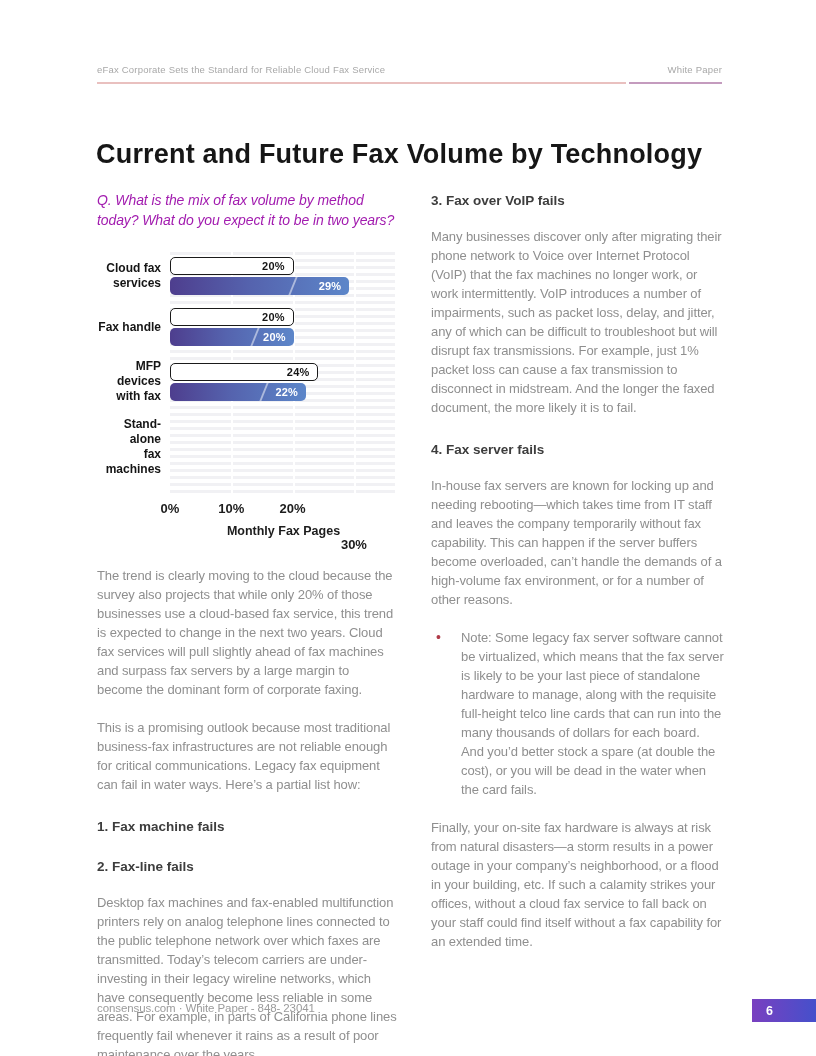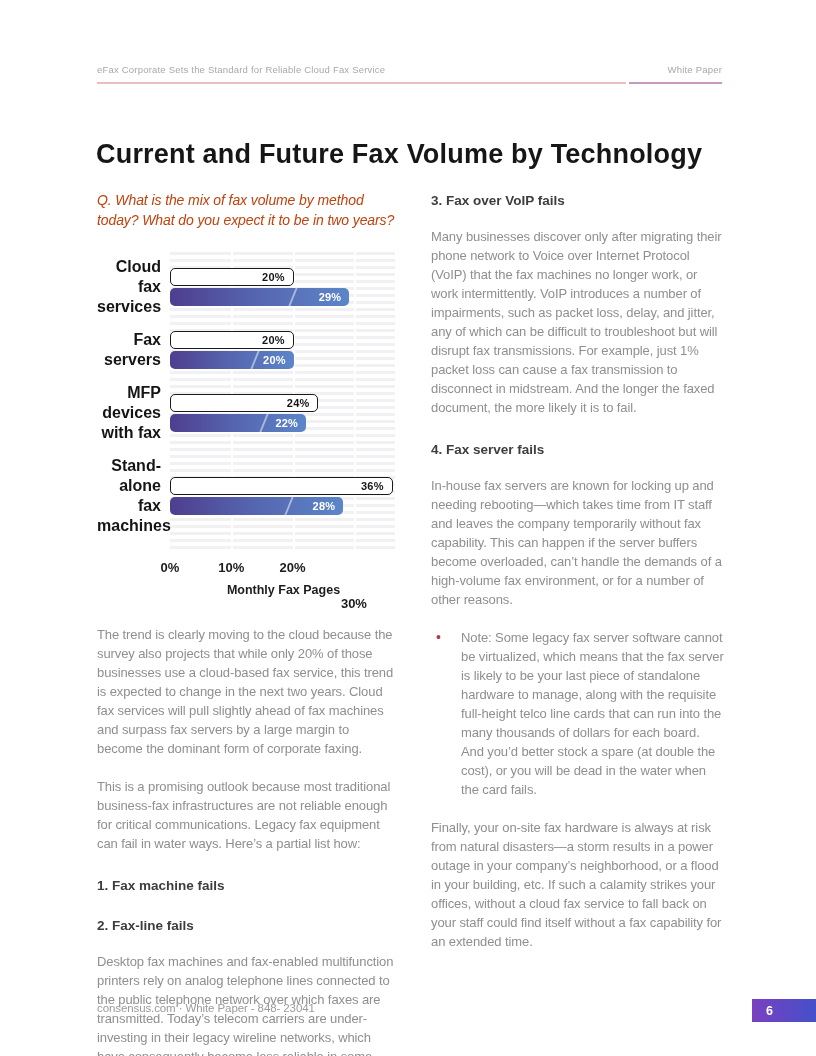--- a/index.html
+++ b/index.html
@@ -20,21 +20,21 @@
 
   
   .page-title { position:absolute; left:96px; top:139px; font-size:27px;
     font-weight:bold; color:#161616; letter-spacing:0.2px; }
 
   
   .columns { position:absolute; left:97px; top:190px; width:627px; display:flex; gap:34px; }
   .col-left { width:300px; }
   .col-right { width:293px; }
 
-  .question { font-style:italic; font-size:14px; line-height:20px; color:#c2410c;
+  .question { font-style:italic; font-size:14px; line-height:20px; color:#a21caf;
     letter-spacing:-0.1px; margin:0 0 22px 0; }
 
   p.body-text { font-size:13px; line-height:19px; color:#8f8f8f;
     letter-spacing:-0.1px; margin:0 0 19px 0; }
   .sec-heading { font-size:13.5px; font-weight:bold; color:#3d3d3d;
     margin:25px 0 19px 0; }
   .col-right .sec-heading.first { margin-top:3px; }
 
   .note-item { display:flex; margin:0 0 19px 0; }
   .note-bullet { color:#b03a48; font-size:14px; line-height:19px; width:30px;
@@ -43,21 +43,21 @@
 
   
   .chart { margin:0 0 28px 0; width:300px; }
   .chart-body { position:relative; padding:5px 0 4px 0; }
   .plot-stripes { position:absolute; left:73px; right:2px; top:0; bottom:0;
     background:repeating-linear-gradient(180deg, #f1f1f4 0px, #f1f1f4 3px, #ffffff 3px, #ffffff 7px); }
   .gridline { position:absolute; top:0; bottom:0; width:2px; background:#ffffff; }
   .chart-row { position:relative; display:flex; align-items:center; margin-bottom:13px; }
   .chart-row:last-child { margin-bottom:12px; }
   .cat-label { width:73px; box-sizing:border-box; padding-right:9px; text-align:right;
-    font-size:16px; font-weight:bold; color:#151515; line-height:1.25; white-space:pre-line; flex:none; }
+    font-size:12px; font-weight:bold; color:#151515; line-height:1.25; white-space:pre-line; flex:none; }
   .row-bars { flex:1; }
   .bar { height:18px; border-radius:5px; position:relative; box-sizing:border-box;
     display:flex; align-items:center; justify-content:flex-end; }
   .bar-outline { background:#ffffff; border:1.5px solid #1a1a1a; margin-bottom:2px; }
   .bar-grad { border:none; }
   .bar-val { font-size:11px; font-weight:bold; padding-right:8px; letter-spacing:0.2px; }
   .bar-outline .bar-val { color:#161616; }
   .bar-grad .bar-val { color:#ffffff; position:relative; z-index:2; }
   .slash { position:absolute; left:68%; top:0; bottom:0; width:2px;
     background:rgba(255,255,255,0.5); transform:skewX(-22deg); }
@@ -113,21 +113,21 @@
                   <div class="bar bar-outline" style="width: 54.4959%;">
                     <span class="bar-val">20%</span>
                   </div>
                   <div class="bar bar-grad" style="width: 79.0191%; background: linear-gradient(90deg, rgb(78, 62, 142) 0%, rgb(85, 99, 174) 45%, rgb(92, 134, 201) 100%);">
                     <i class="slash"></i>
                     <span class="bar-val">29%</span>
                   </div>
                 </div>
               </div>
               <div class="chart-row">
-                <div class="cat-label">Fax servers</div>
+                <div class="cat-label">Fax handle</div>
                 <div class="row-bars">
                   <div class="bar bar-outline" style="width: 54.4959%;">
                     <span class="bar-val">20%</span>
                   </div>
                   <div class="bar bar-grad" style="width: 54.4959%; background: linear-gradient(90deg, rgb(78, 62, 142) 0%, rgb(85, 99, 174) 45%, rgb(92, 134, 201) 100%);">
                     <i class="slash"></i>
                     <span class="bar-val">20%</span>
                   </div>
                 </div>
               </div>
@@ -140,29 +140,20 @@
                   </div>
                   <div class="bar bar-grad" style="width: 59.9455%; background: linear-gradient(90deg, rgb(78, 62, 142) 0%, rgb(85, 99, 174) 45%, rgb(92, 134, 201) 100%);">
                     <i class="slash"></i>
                     <span class="bar-val">22%</span>
                   </div>
                 </div>
               </div>
               <div class="chart-row">
                 <div class="cat-label">Stand-alone
 fax machines</div>
-                <div class="row-bars">
-                  <div class="bar bar-outline" style="width: 98.0926%;">
-                    <span class="bar-val">36%</span>
-                  </div>
-                  <div class="bar bar-grad" style="width: 76.2943%; background: linear-gradient(90deg, rgb(78, 62, 142) 0%, rgb(85, 99, 174) 45%, rgb(92, 134, 201) 100%);">
-                    <i class="slash"></i>
-                    <span class="bar-val">28%</span>
-                  </div>
-                </div>
               </div>
             </div>
         </div>
         <div class="chart-axis" id="chart-axis">
             <span class="tick" style="left: 0%;">0%</span>
             <span class="tick" style="left: 27.248%;">10%</span>
             <span class="tick" style="left: 54.4959%;">20%</span>
             <span class="tick" style="left: 81.7439%; margin-top: 36px;">30%</span>
           </div>
         <div class="axis-label">Monthly Fax Pages</div>

